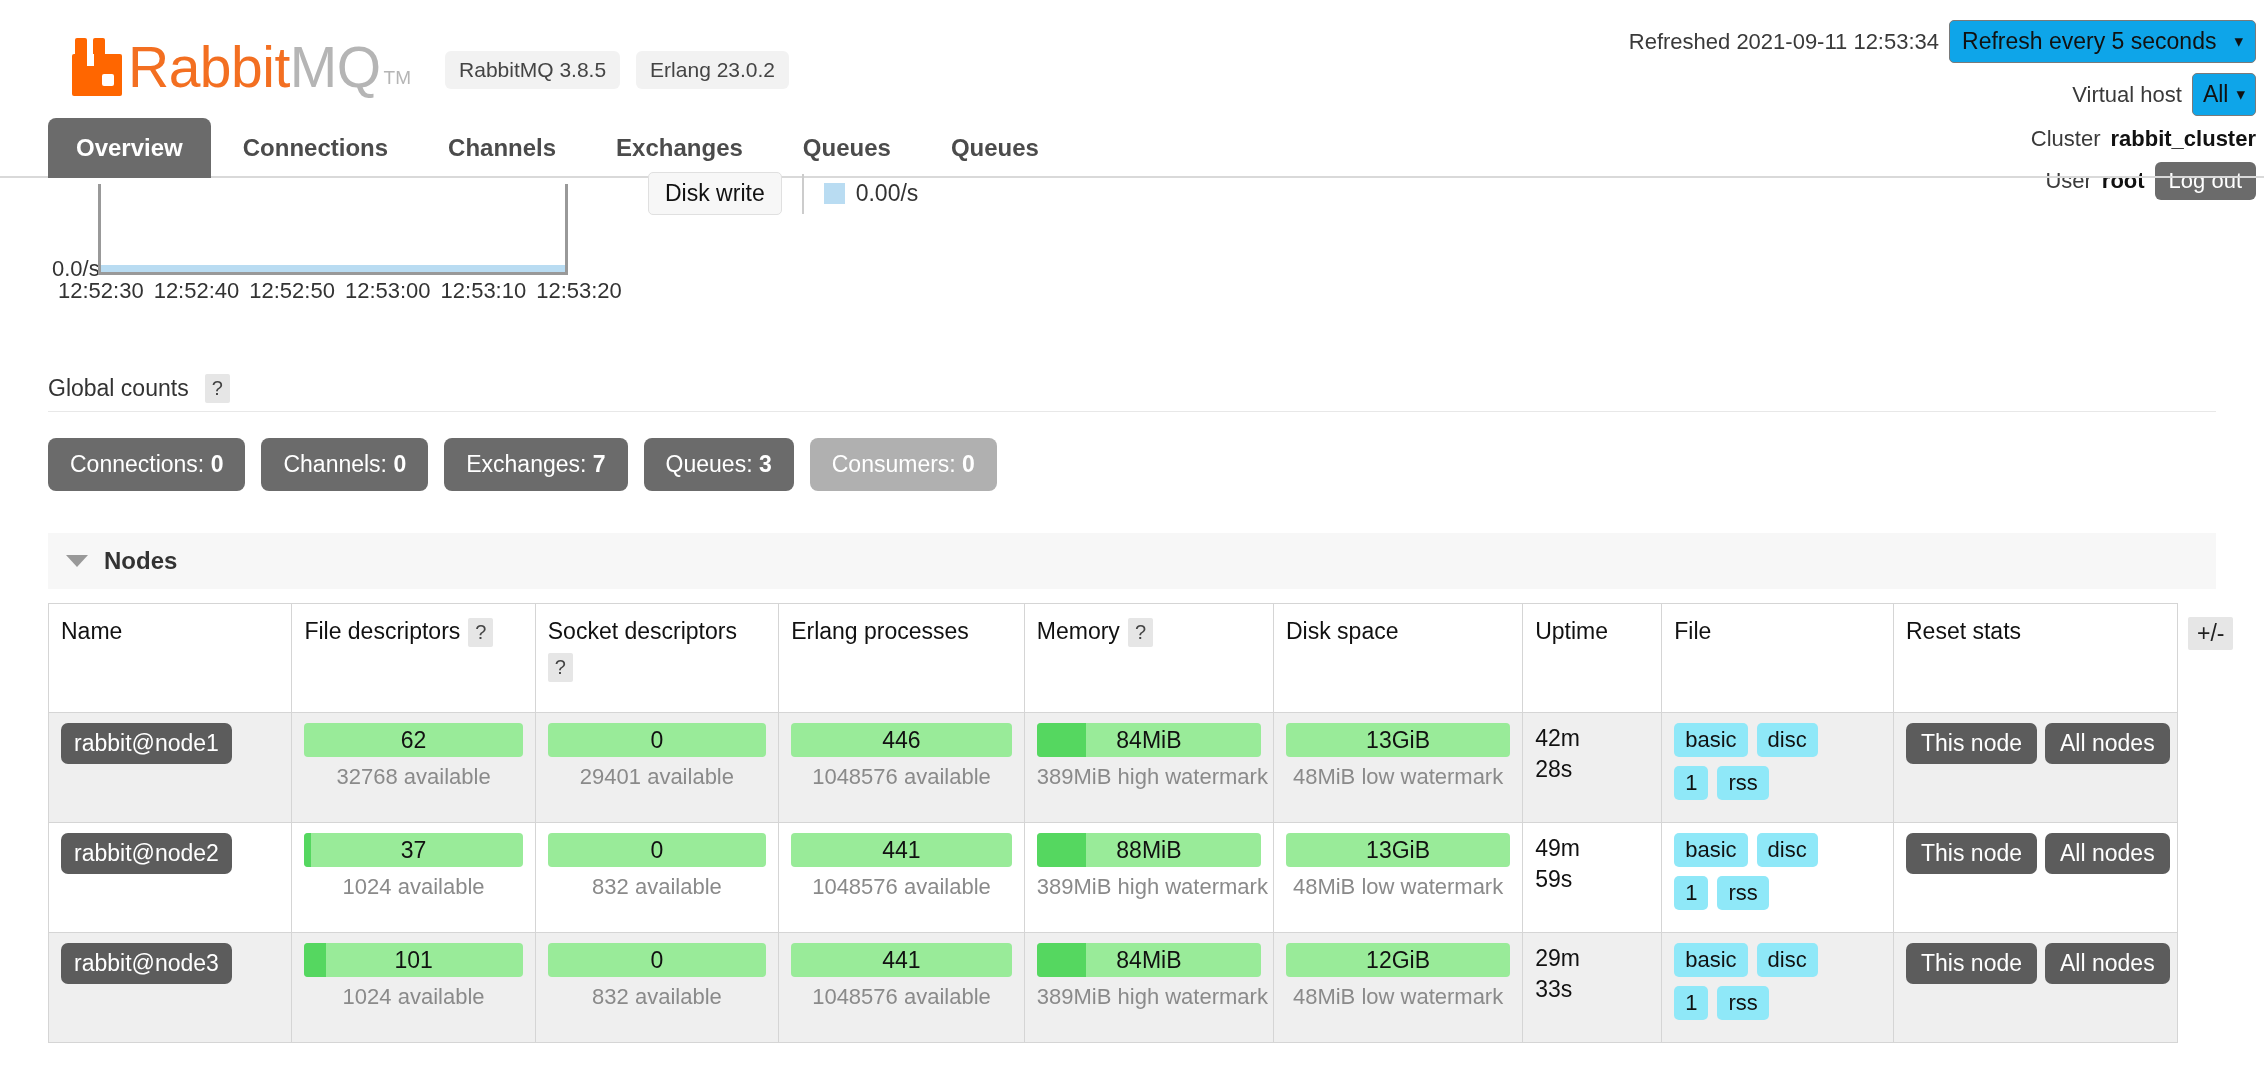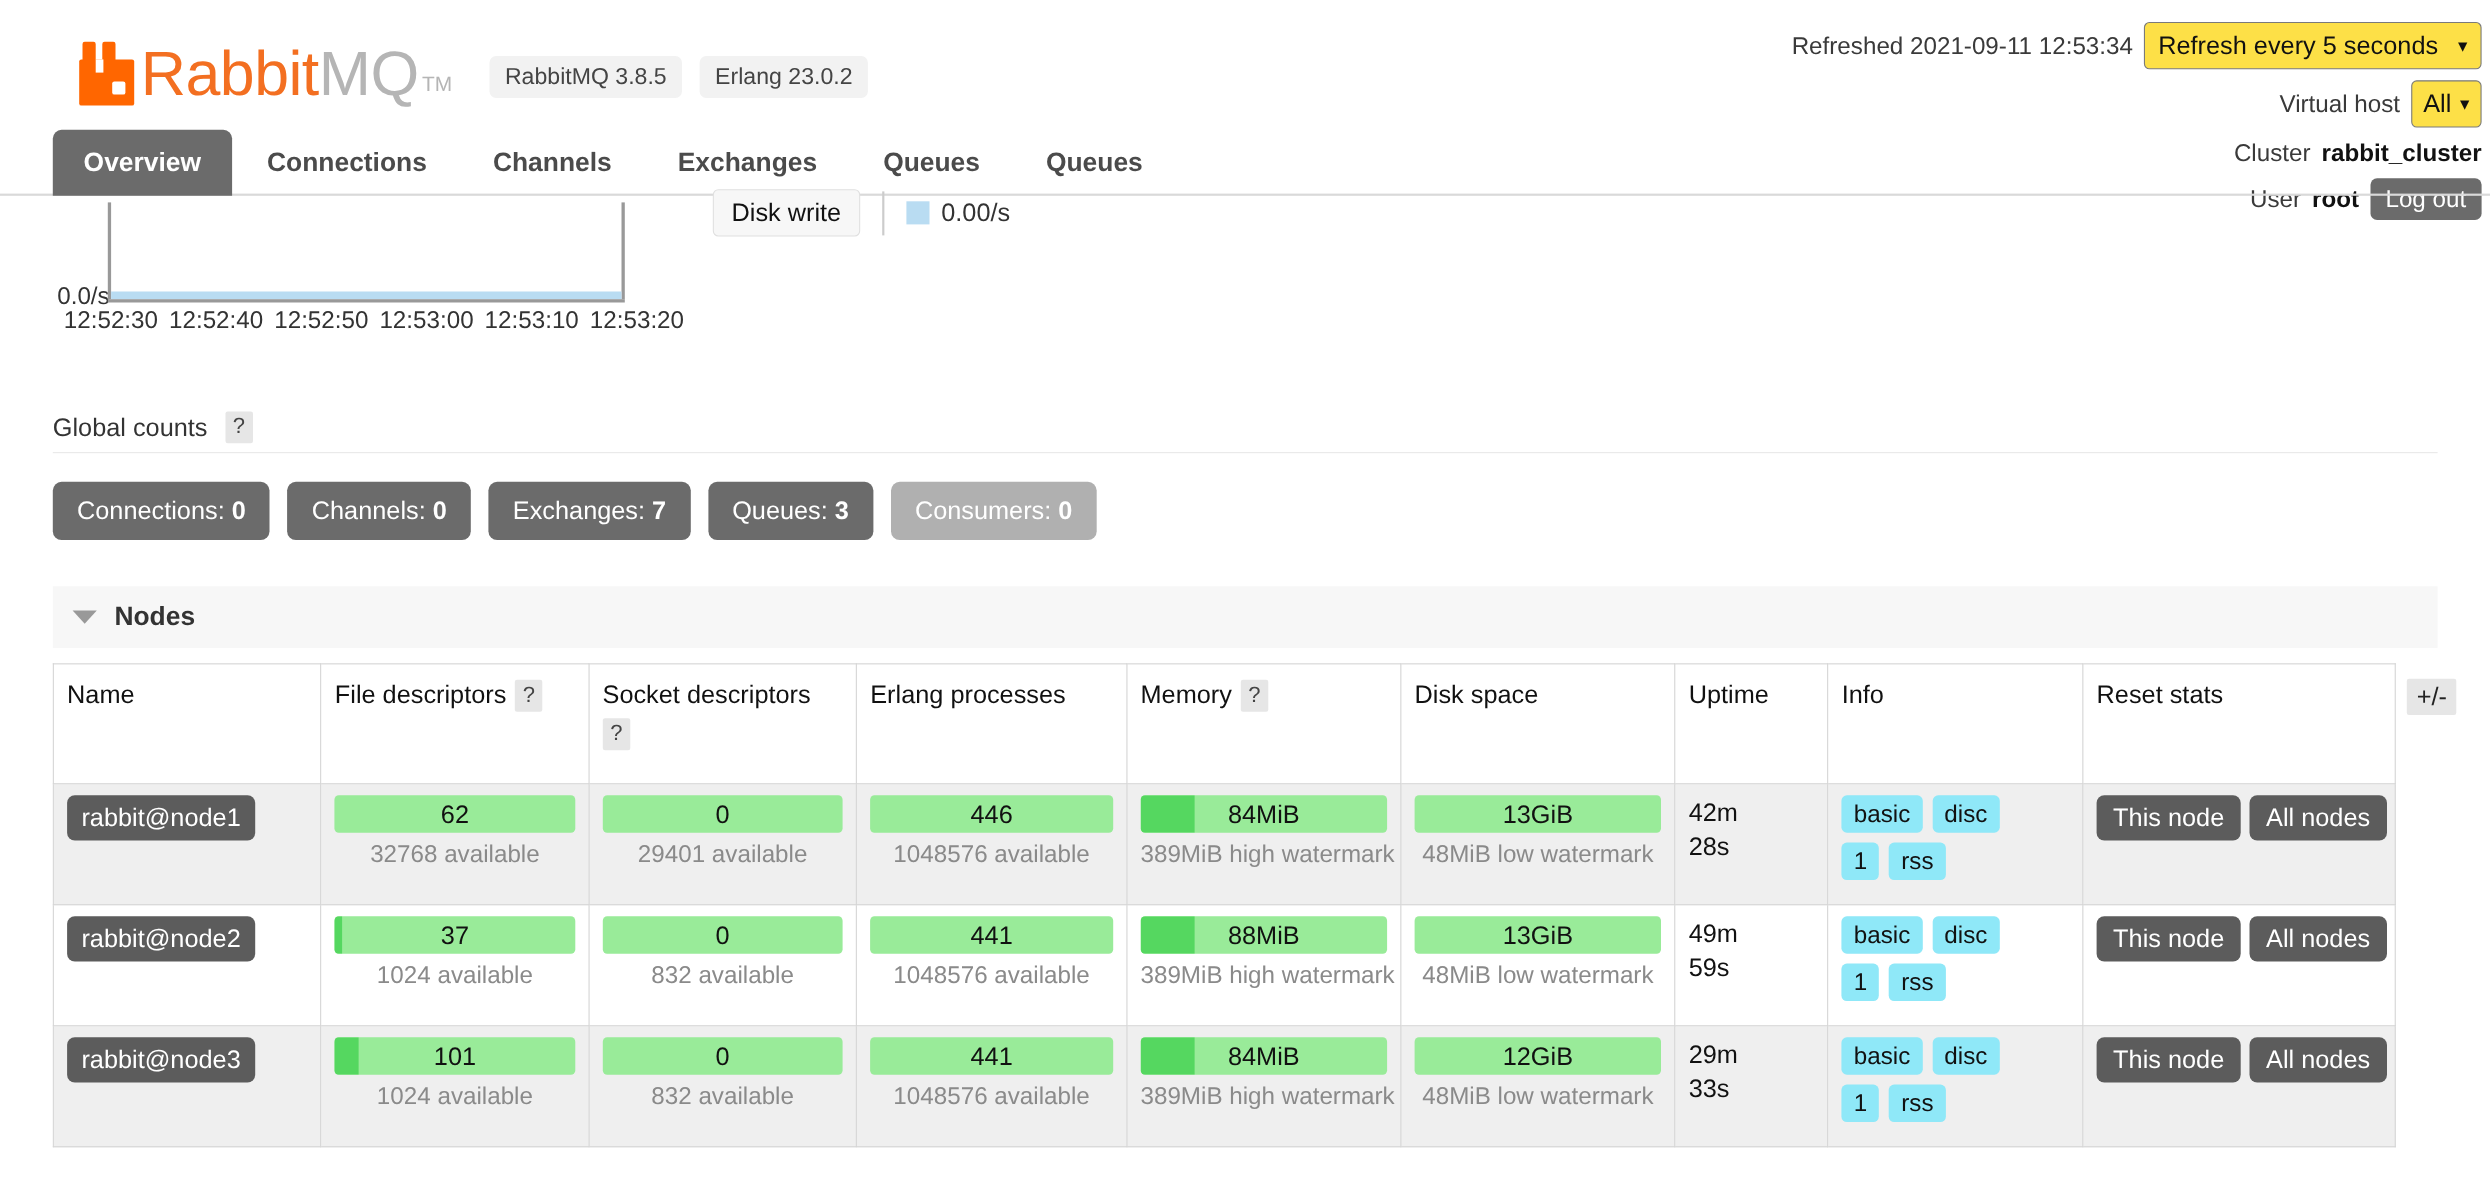--- a/index.html
+++ b/index.html
@@ -108,21 +108,21 @@
     white-space: nowrap;
   }
   .hr-text {
     font-size: 22px;
     color: #3a3a3a;
   }
   .hr-bold { font-weight: bold; color: #111; }
   .sel {
     border: 1px solid #7a7a7a;
     border-radius: 5px;
-    background: #fde047;
+    background: #0ea5e9;
     font-size: 23px;
     padding: 7px 12px;
     color: #111;
     display: inline-flex;
     align-items: center;
     gap: 18px;
     font-family: "Liberation Sans", sans-serif;
   }
   .sel.small { gap: 8px; padding: 7px 10px; }
   .caret { font-size: 17px; color: #111; }
@@ -572,21 +572,21 @@
                 <span>Disk space</span>
               </div>
           </th>
           <th>
             <div class="th-inner">
                 <span>Uptime</span>
               </div>
           </th>
           <th>
             <div class="th-inner">
-                <span>Info</span>
+                <span>File</span>
               </div>
           </th>
           <th>
             <div class="th-inner">
                 <span>Reset stats</span>
               </div>
           </th>
         </tr>
       </thead>
       <tbody id="nodes-body">

